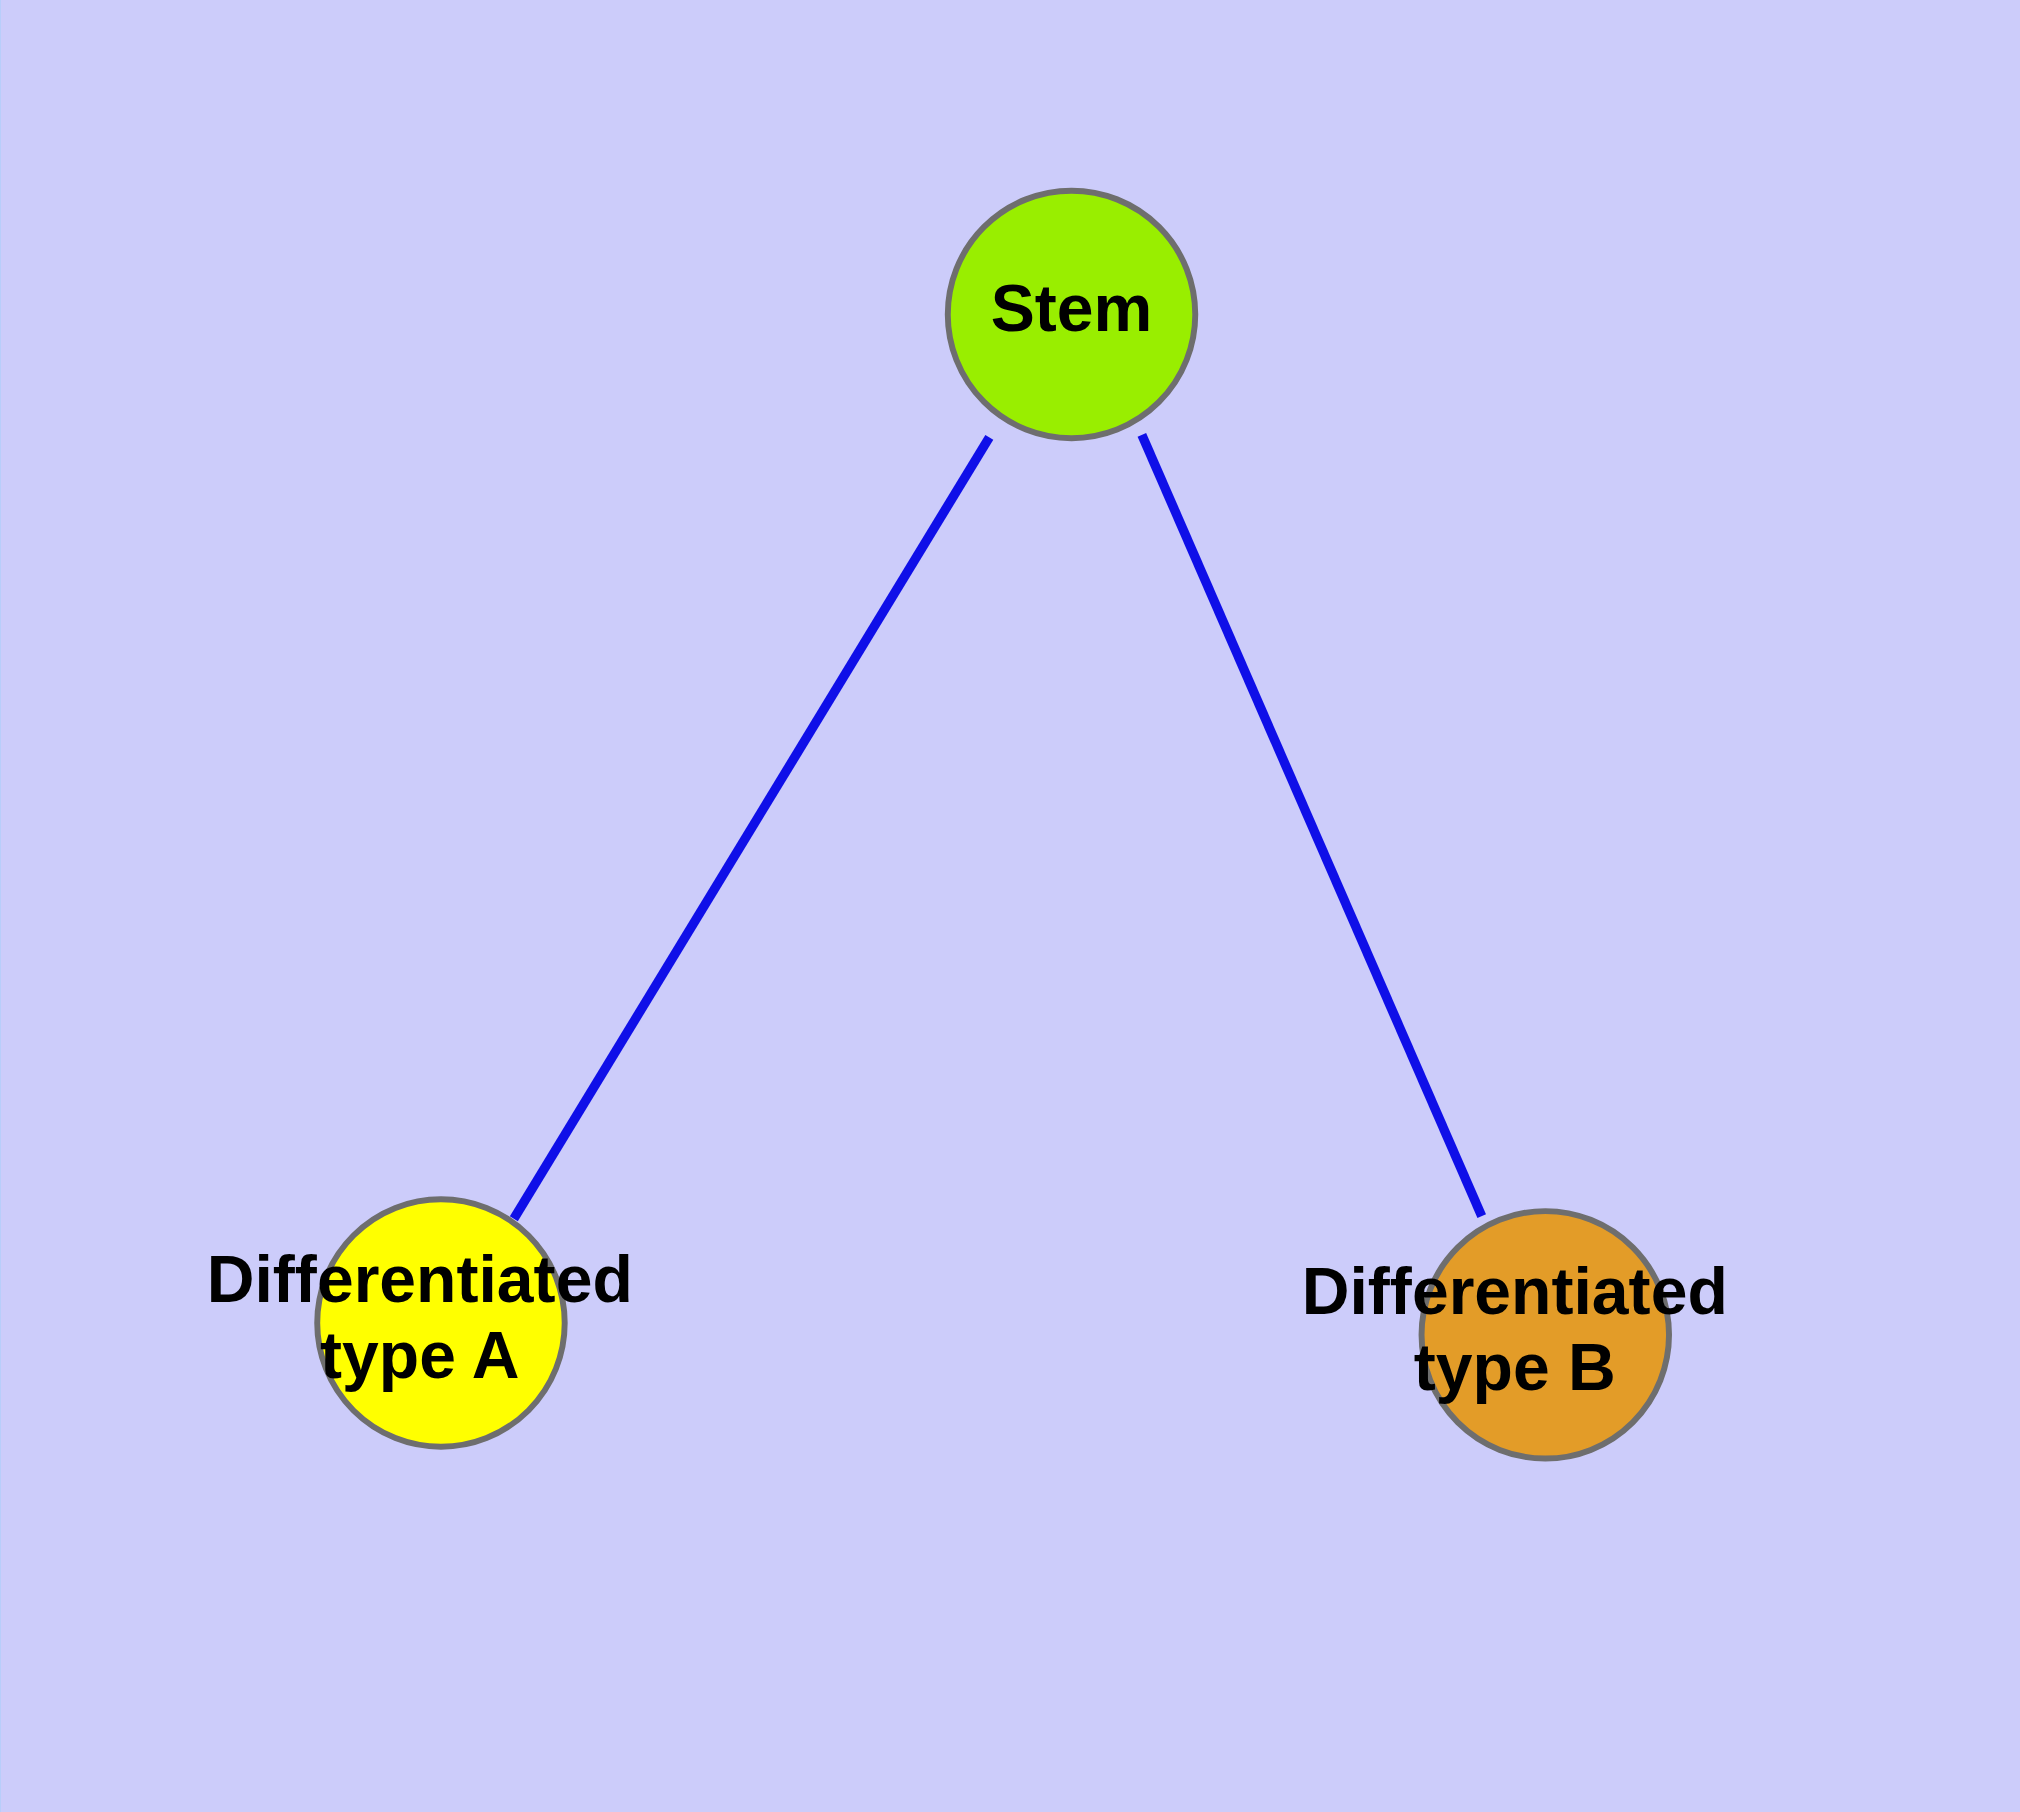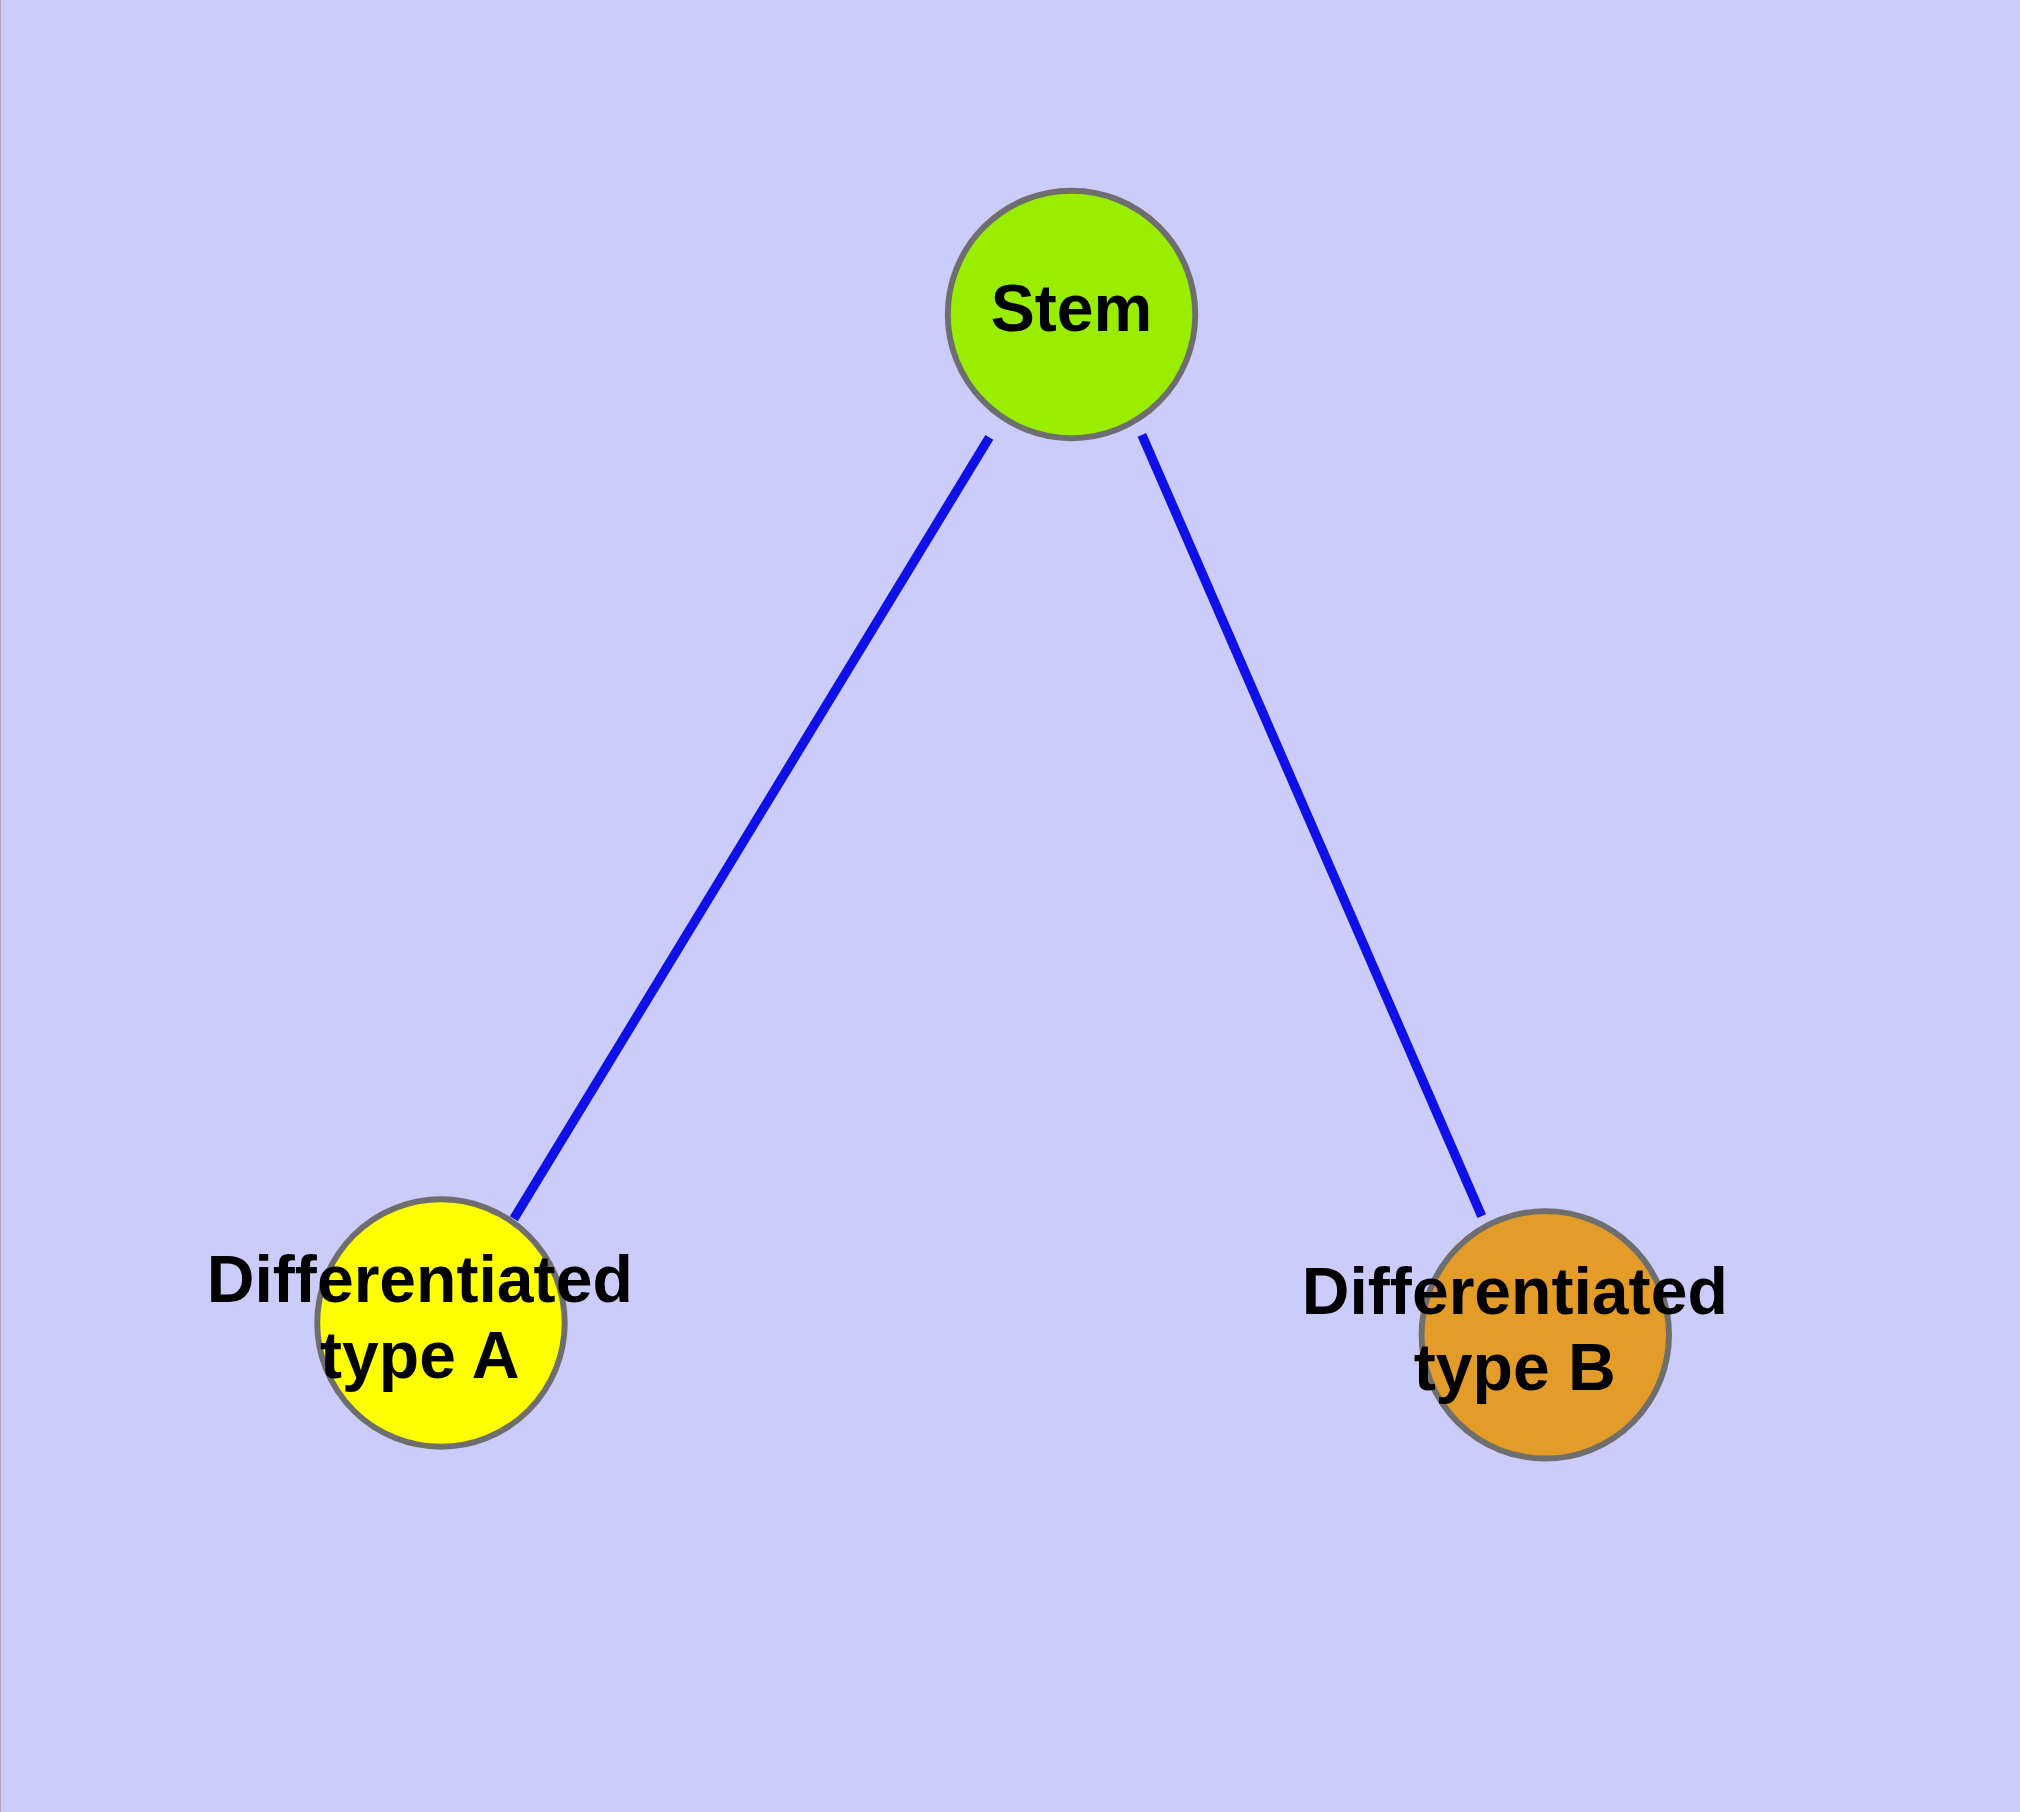--- a/index.html
+++ b/index.html
@@ -32,21 +32,21 @@
     font-family: "Liberation Sans", sans-serif;
     font-weight: bold;
     fill: #000000;
     text-anchor: middle;
     dominant-baseline: middle;
   }
 </style>
 </head>
 <body>
 
-<div id="canvas-root" style="background: #b91c1c; text-align: center;">
+<div id="canvas-root" style="background: #7dd3fc; text-align: center;">
   <svg id="graph-svg" viewBox="0 0 2384 2138" xmlns="http://www.w3.org/2000/svg">
 
     <rect id="bg-rect" x="0" y="0" width="2384" height="2138" fill="#CCCCFA"></rect>
 
     <g id="edges-layer">
         <line x1="1167" y1="516" x2="606" y2="1438" stroke="#0F0FE8" stroke-width="11" class="edge-line"></line>
         <line x1="1347" y1="513" x2="1748" y2="1435" stroke="#0F0FE8" stroke-width="11" class="edge-line"></line>
       </g>
     <g id="nodes-layer">
         <circle cx="1264" cy="371" r="146" fill="#99EE00" stroke="#6E6E6E" class="node-circle"></circle>

